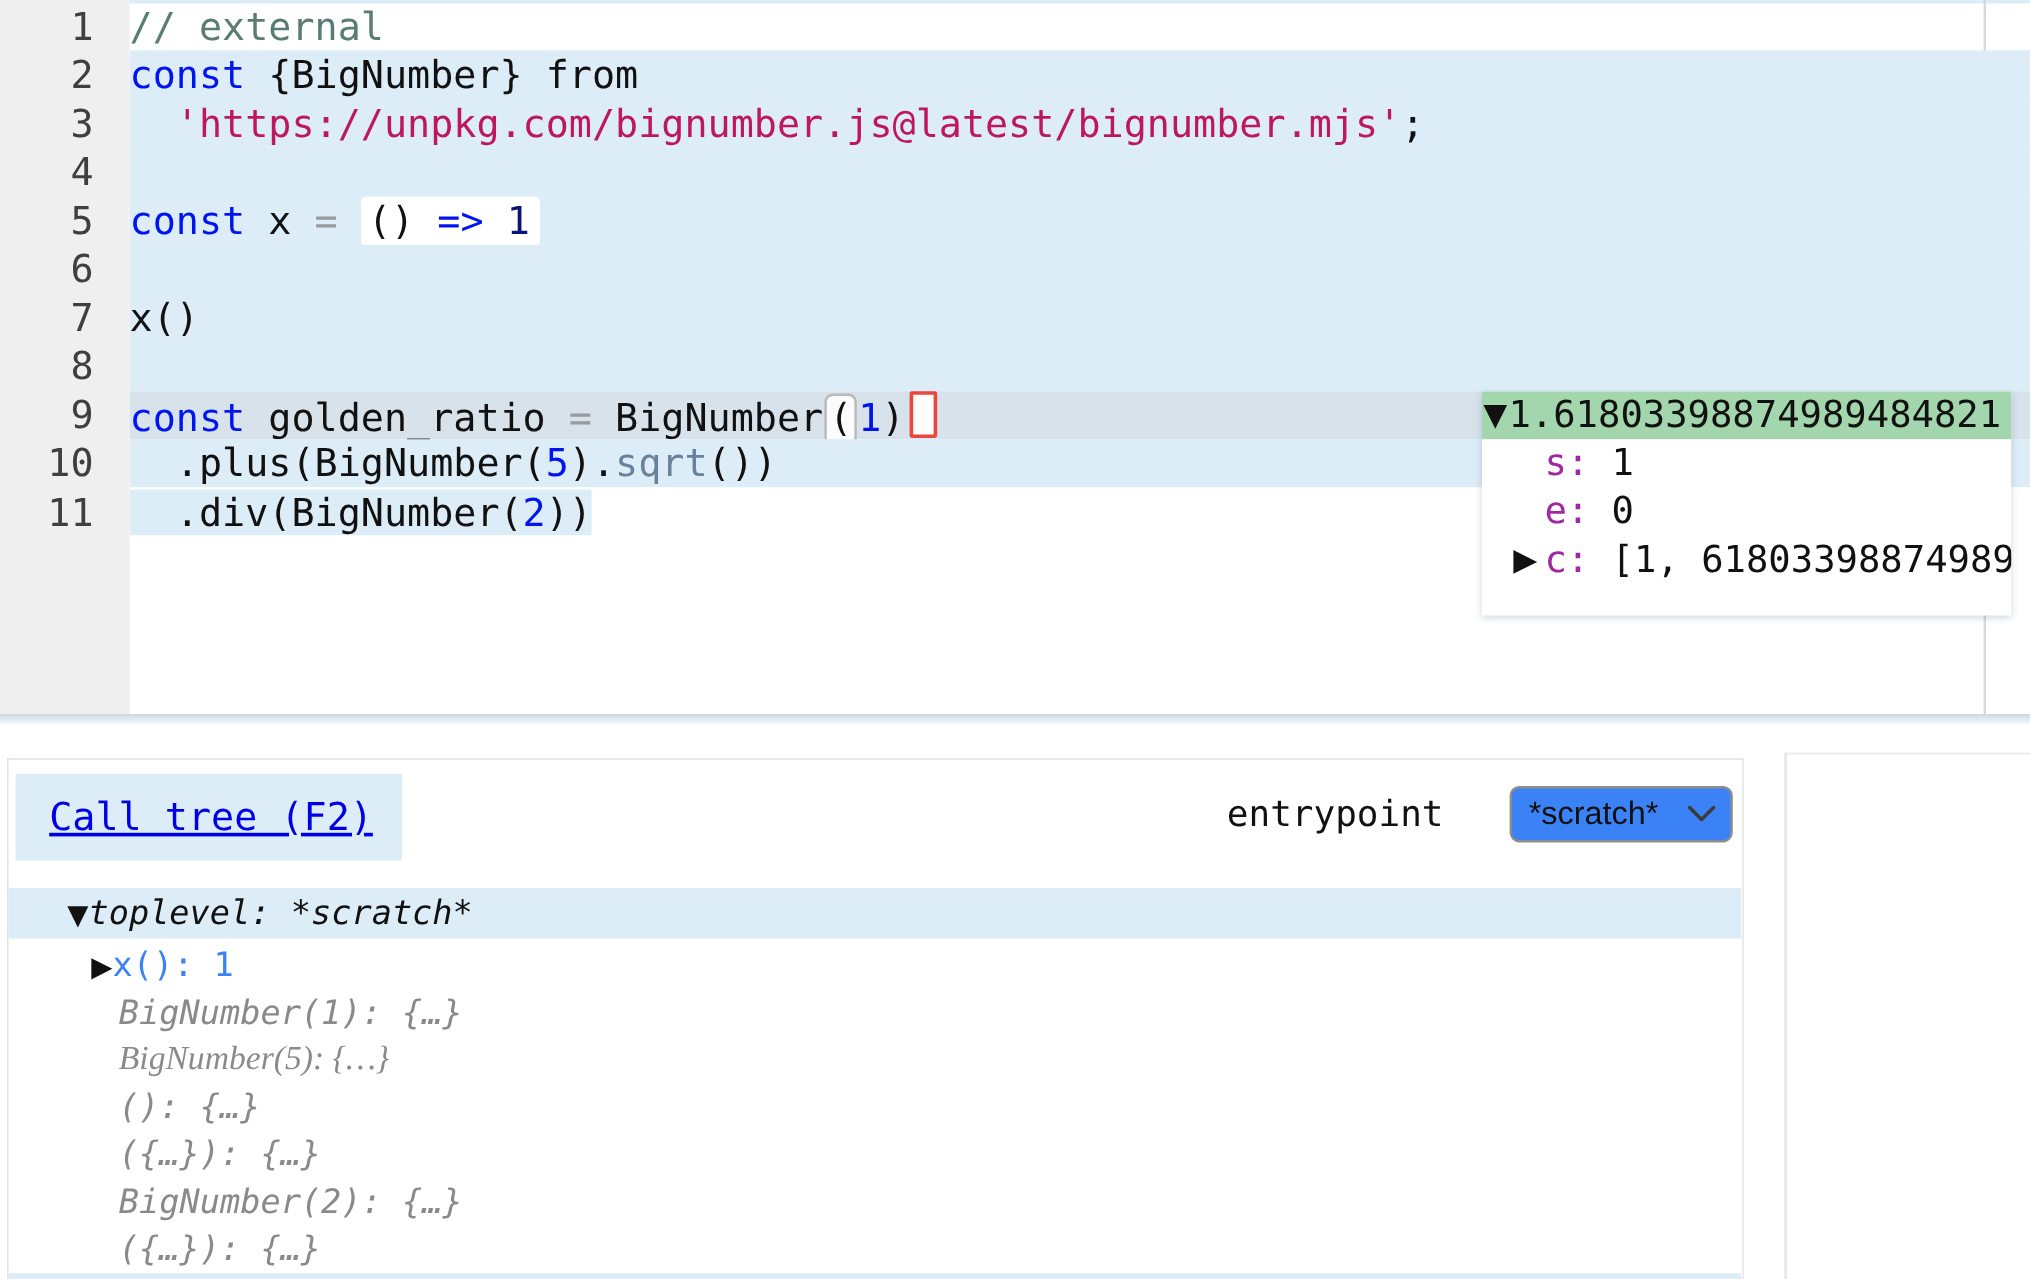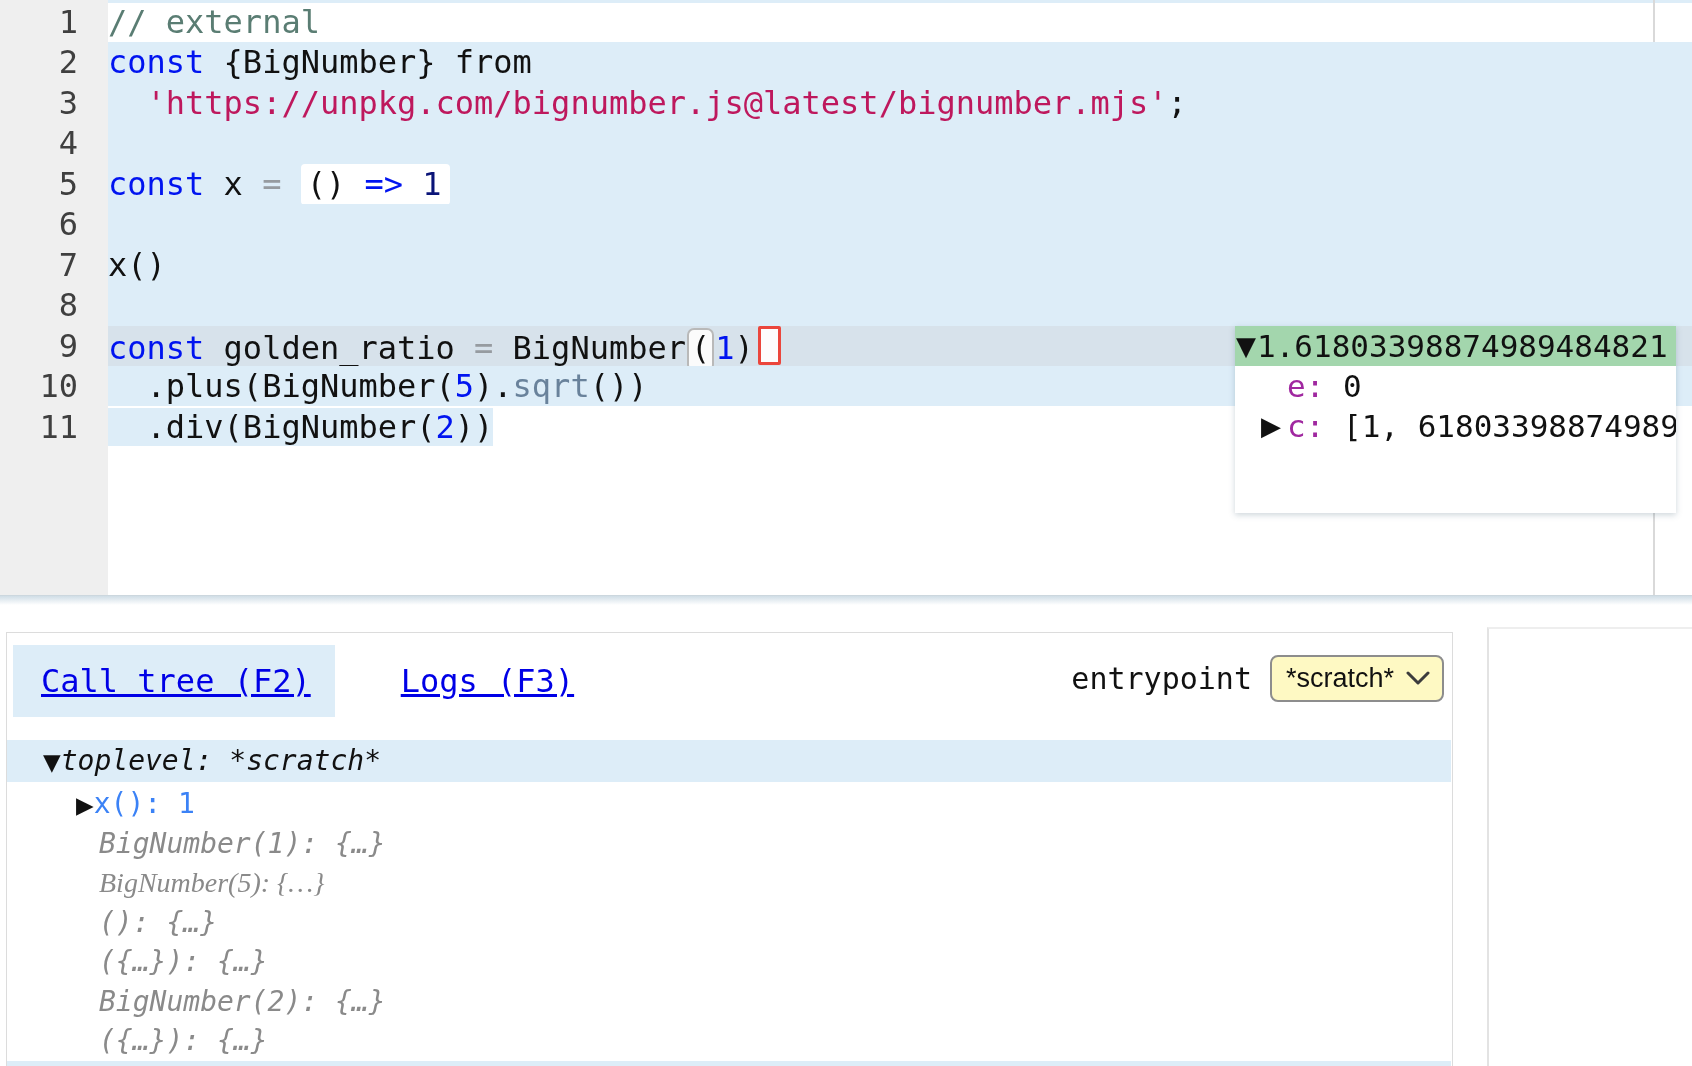--- a/index.html
+++ b/index.html
@@ -49,27 +49,27 @@
   
   .panel{position:absolute;left:6px;top:632px;width:1447px;height:434px;background:#fff;
          border:1px solid #dcdcdc;border-bottom:none;box-sizing:border-box;}
   .tabsrow{position:absolute;left:6px;top:12px;display:flex;align-items:center;}
   .tab{height:72px;display:flex;align-items:center;padding:0 24px 0 28px;}
   .tab.active{background:#ddedf8;}
   .tab + .tab{margin-left:38px;}
   .tablink{font-size:32px;color:#0000e6;text-decoration:underline;cursor:pointer;white-space:pre;}
   .entry-group{position:absolute;right:8px;top:22px;display:flex;align-items:center;gap:18px;}
   .entry-label{font-size:30px;color:#111;}
-  .selectbox{display:flex;align-items:center;gap:12px;border:2px solid #8d8d8d;border-radius:8px;
-      padding:6px 12px 6px 14px;background:#fef9c3;cursor:pointer;}
+  .selectbox{display:flex;align-items:center;gap:24px;border:2px solid #8d8d8d;border-radius:8px;
+      padding:6px 12px 6px 14px;background:#3b82f6;cursor:pointer;margin-left:37px;}
   .selectbox .selval{font-family:"Liberation Sans","DejaVu Sans",sans-serif;font-size:27px;color:#111;}
   .chev{display:block;}
 
   .trow{position:absolute;left:0;right:1px;height:39.5px;line-height:39.5px;font-size:28px;white-space:pre;}
-  .trow.toplevel{background:#ddedf8;height:42px;line-height:42px;}
+  .trow.toplevel{background:#ddedf8;height:42px;line-height:42px;padding-left:13px;}
   .trow .ttri{font-family:"DejaVu Sans",sans-serif;font-size:23px;color:#111;}
   .tlabel-toplevel{font-style:italic;color:#111;}
   .tlabel-call{color:#3b82f6;}
   .tlabel-muted{font-style:italic;color:#8a8a8a;}
   .bottom-sliver{position:absolute;left:0;right:1px;top:428px;height:6px;background:#ddedf8;}
 
   .rightpane{position:absolute;left:1487px;top:627px;width:205px;height:439px;background:#fff;
       border-left:2px solid #e3e3e3;border-top:2px solid #eee;box-sizing:border-box;}
 </style>
 </head>
@@ -104,32 +104,30 @@
         <div class="crow bg-full" style="top: 285.15px;"></div>
         <div class="crow bg-line" style="top: 325.6px;"><span class="tok-kw">const</span><span class="tok-plain"> golden_ratio </span><span class="tok-op">=</span><span class="tok-plain"> BigNumber</span><span class="bracketbox"><span class="tok-plain">(</span></span><span class="tok-num">1</span><span class="tok-plain">)</span><span class="cursorbox"></span></div>
         <div class="crow bg-full" style="top: 366.05px;"><span class="tok-plain">  .plus(BigNumber(</span><span class="tok-num">5</span><span class="tok-plain">).</span><span class="tok-prop">sqrt</span><span class="tok-plain">())</span></div>
         <div class="crow" style="top: 406.5px;"><span class="textbg"><span class="tok-plain">  .div(BigNumber(</span><span class="tok-num">2</span><span class="tok-plain">))</span></span></div>
       </div>
     <div class="editor-bottom-line"></div>
     <div class="editor-shadow"></div>
 
     <div class="popup" id="popup">
         <div class="prow sel"><span class="tri" style="left: 1px;">▼</span><span class="pval">1.61803398874989484821</span></div>
+        <div class="prow"><span class="pkey">s:</span><span class="pval"> 1</span></div>
         <div class="prow"><span class="pkey">e:</span><span class="pval"> 0</span></div>
         <div class="prow"><span class="tri" style="left: 26px;">▶</span><span class="pkey">c:</span><span class="pval"> [1, 61803398874989</span></div>
       </div>
   </div>
 
   <div class="panel">
     <div class="tabsrow" id="tabsrow">
         <div class="tab active">
           <span class="tablink">Call tree (F2)</span>
-        </div>
-        <div class="tab">
-          <span class="tablink">Logs (F3)</span>
         </div>
       </div>
     <div class="entry-group">
       <span class="entry-label">entrypoint</span>
       <div class="selectbox">
         <span class="selval">*scratch*</span>
         <svg class="chev" width="24" height="15" viewBox="0 0 24 15">
           <polyline points="2,2 12,12 22,2" fill="none" stroke="#3c3c3c" stroke-width="3" stroke-linecap="round" stroke-linejoin="round"></polyline>
         </svg>
       </div>

